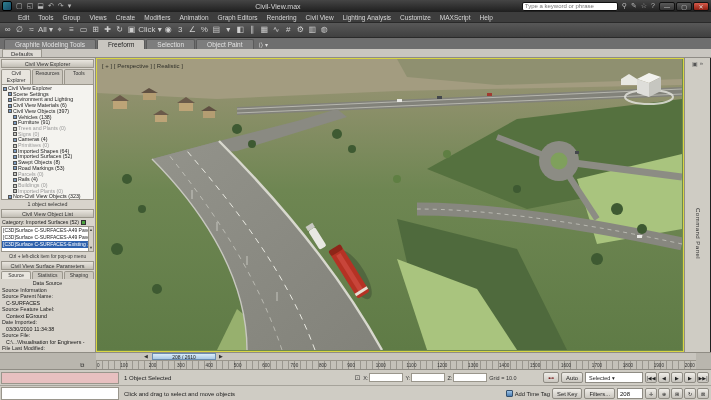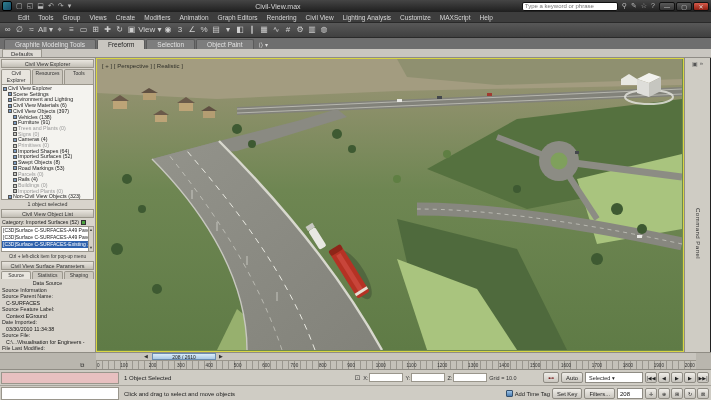--- a/index.html
+++ b/index.html
@@ -161,21 +161,21 @@
       <span class="tb-icon">∅</span>
       <span class="tb-icon">≈</span>
       <span class="tb-icon">All ▾</span>
       <span class="tb-icon">⌖</span>
       <span class="tb-icon">≡</span>
       <span class="tb-icon">▭</span>
       <span class="tb-icon">⊞</span>
       <span class="tb-icon">✚</span>
       <span class="tb-icon">↻</span>
       <span class="tb-icon">▣</span>
-      <span class="tb-icon">View ▾</span>
+      <span class="tb-icon">Click ▾</span>
       <span class="tb-icon">◉</span>
       <span class="tb-icon">3</span>
       <span class="tb-icon">∠</span>
       <span class="tb-icon">%</span>
       <span class="tb-icon">▤</span>
       <span class="tb-icon">▾</span>
       <span class="tb-icon">◧</span>
       <span class="tb-icon">∥</span>
       <span class="tb-icon">▦</span>
       <span class="tb-icon">∿</span>

